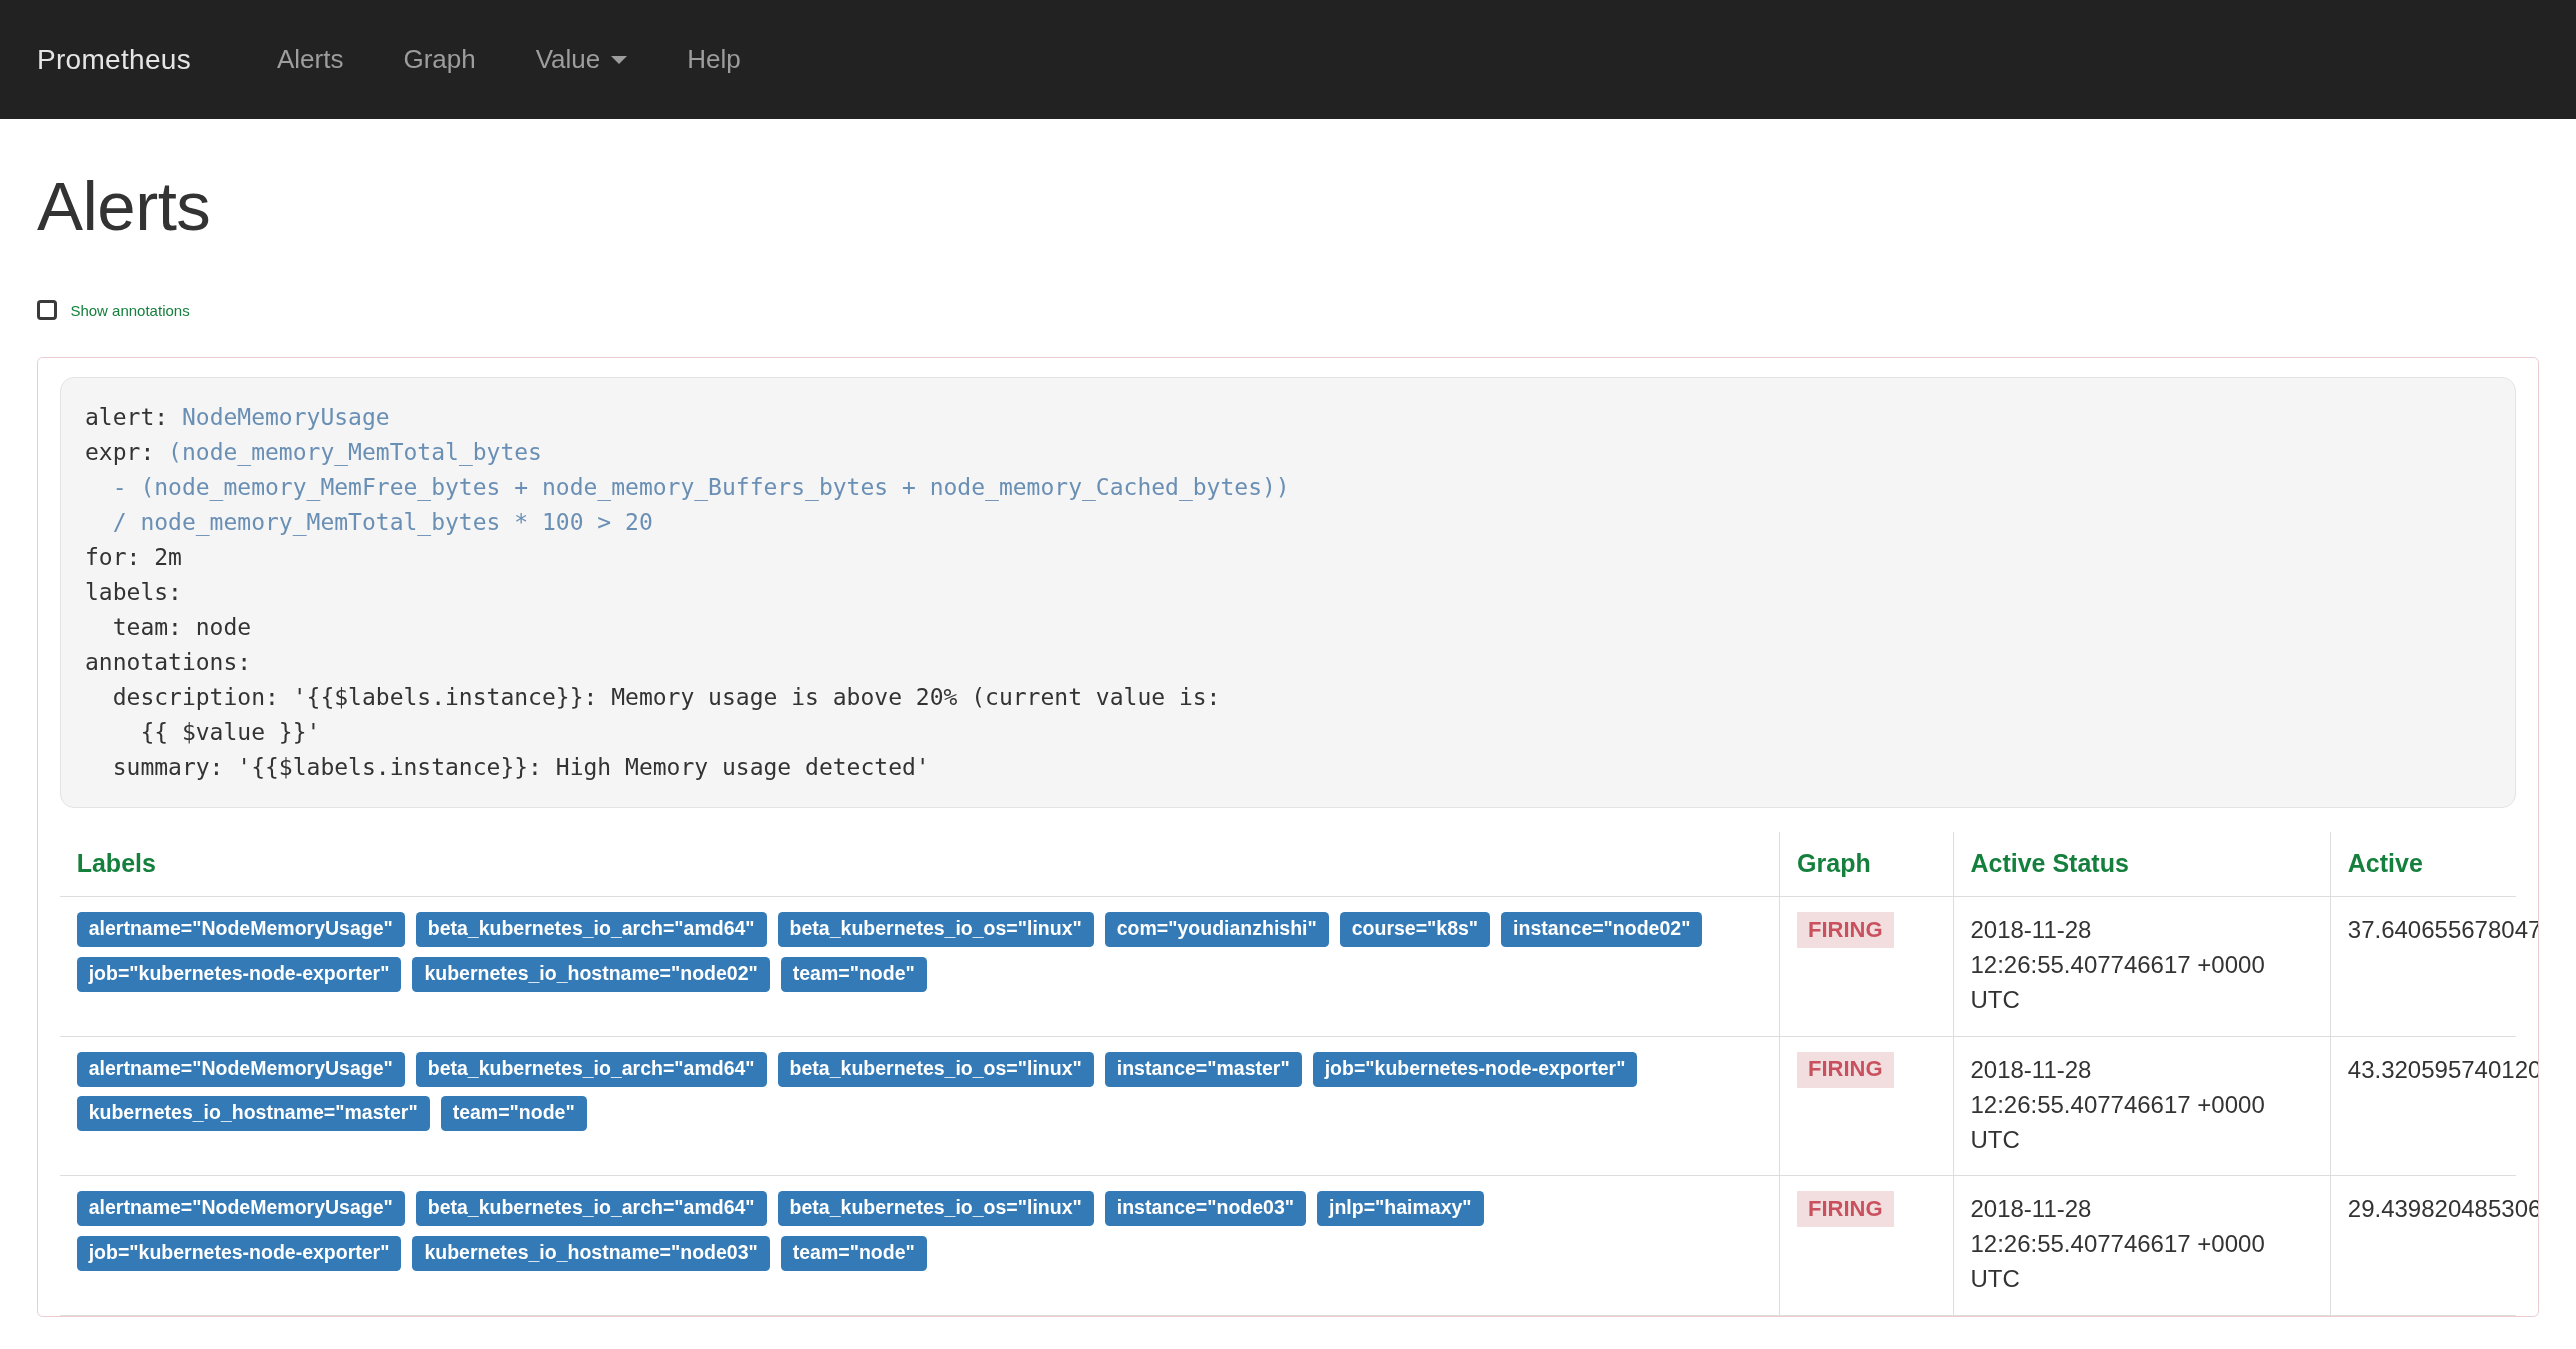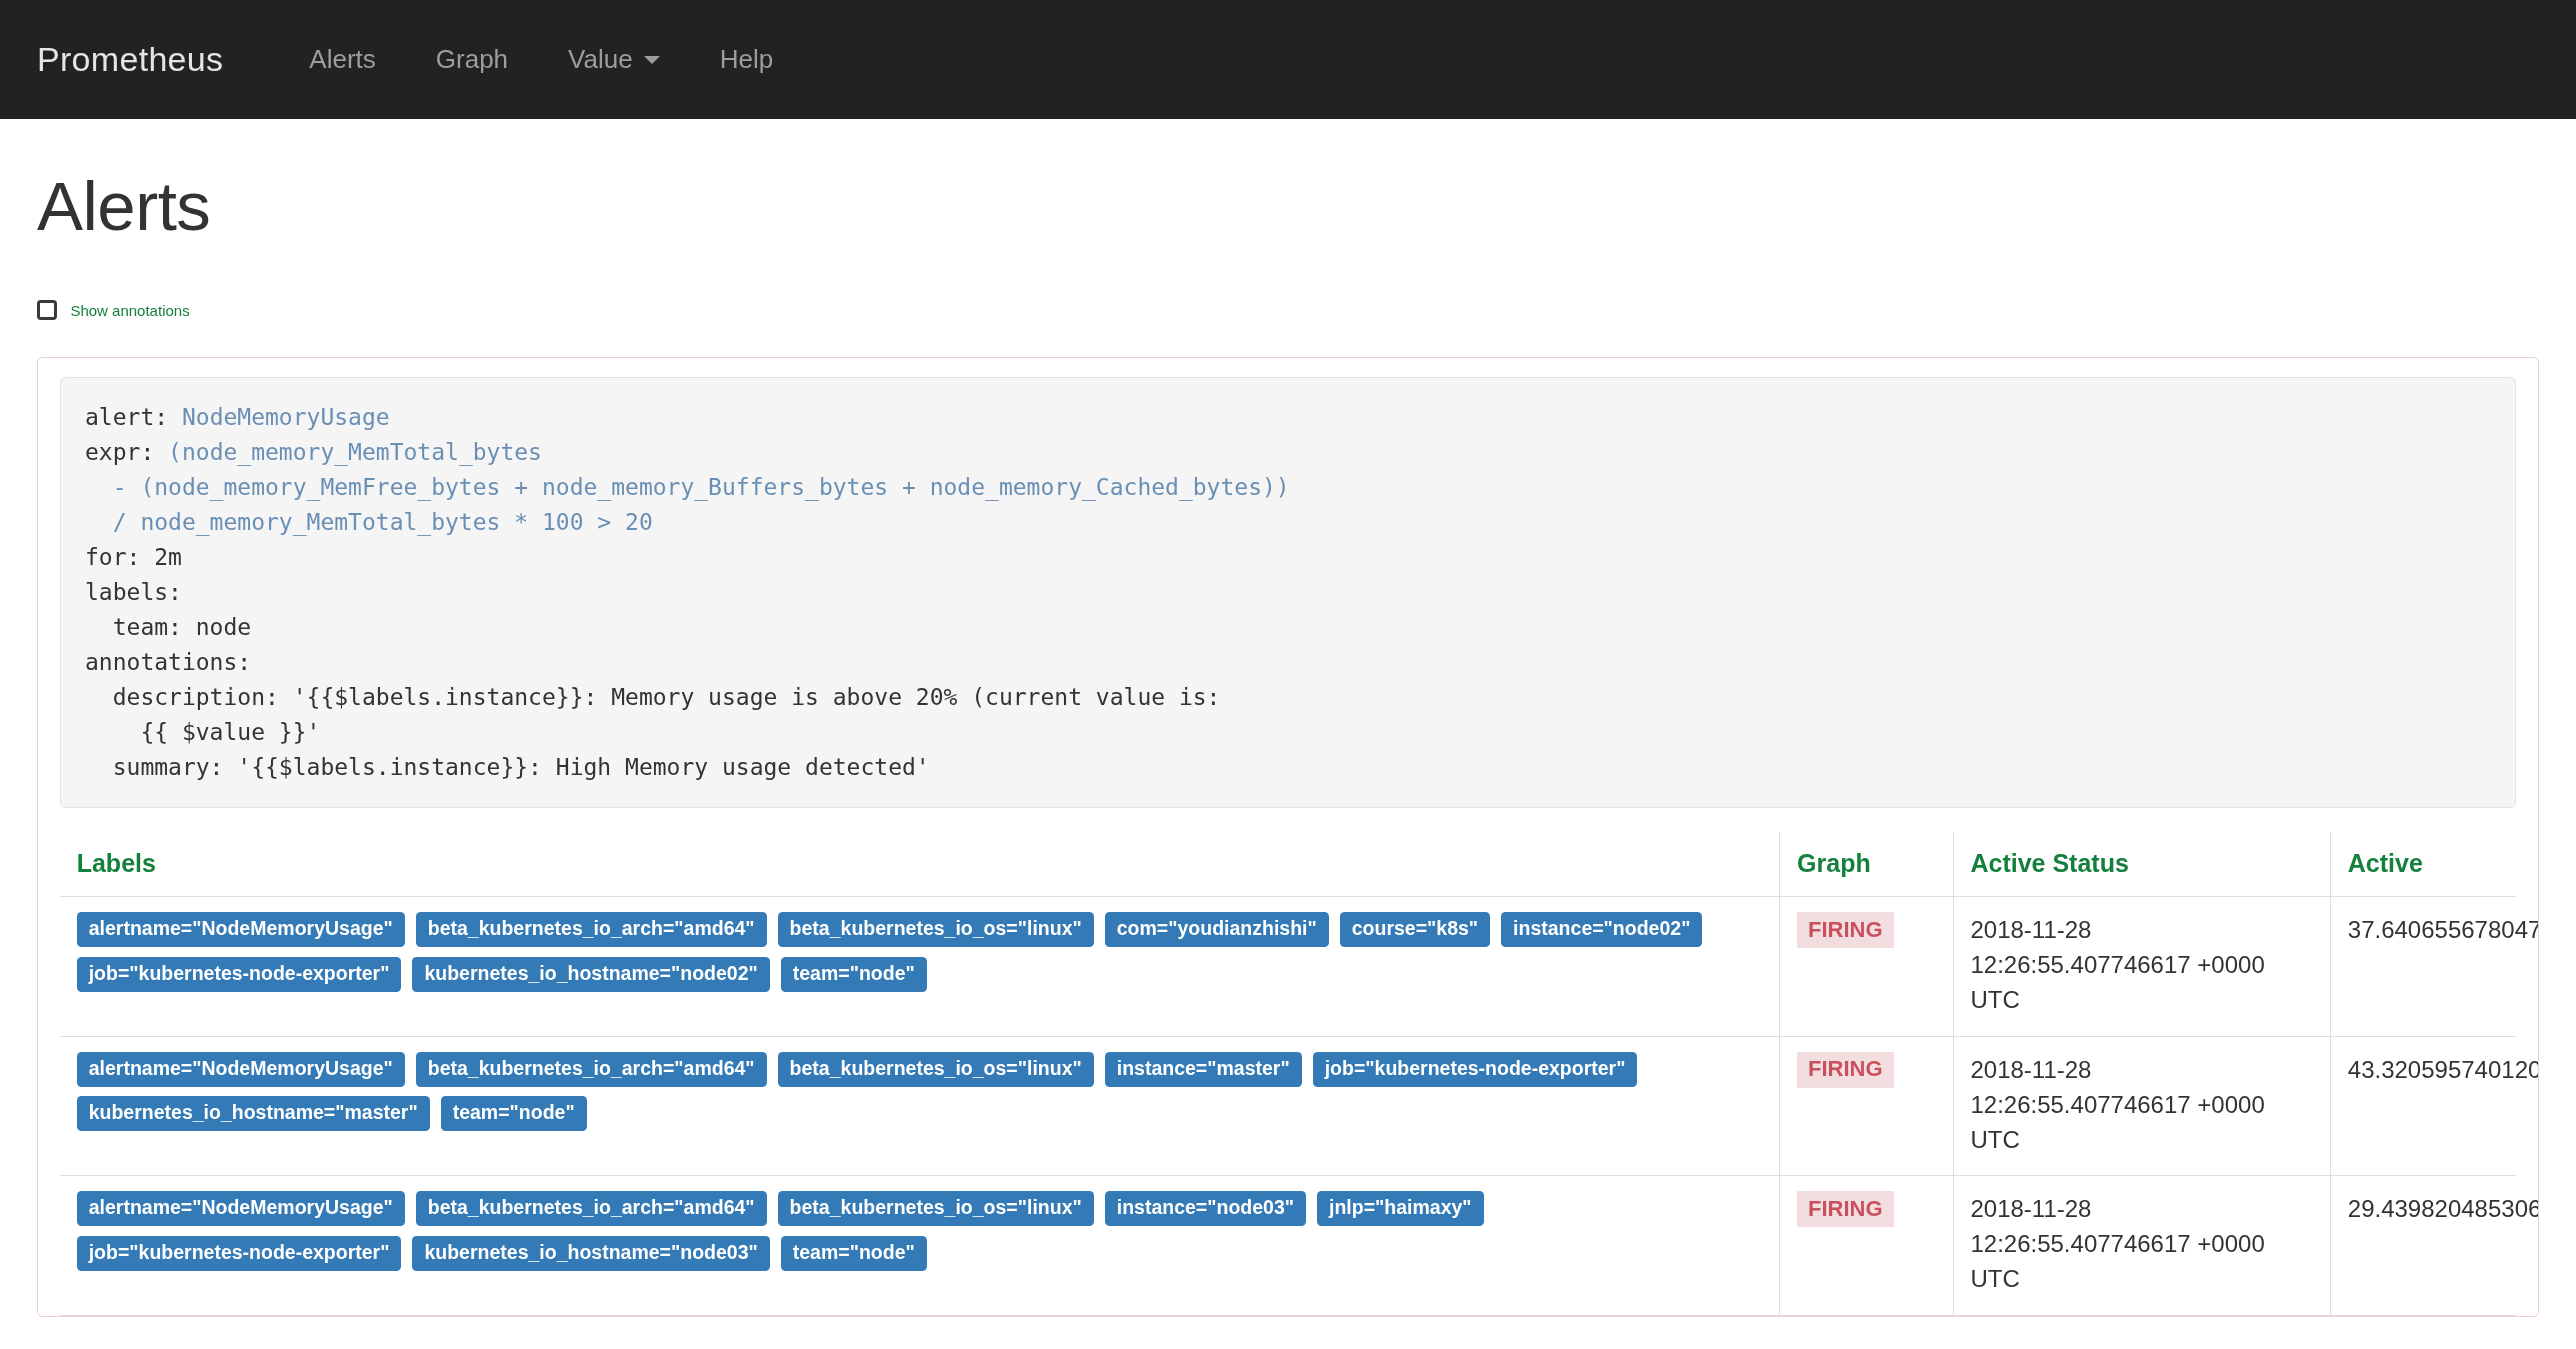--- a/index.html
+++ b/index.html
@@ -20,21 +20,21 @@
   .navbar {
     background: #222222;
     height: 119px;
     display: flex;
     align-items: center;
     padding: 0 0 0 37px;
     box-sizing: border-box;
   }
   .brand {
     color: #e5e5e5;
-    font-size: 34px;
+    font-size: 28px;
     letter-spacing: 0.3px;
     margin-right: 56px;
     text-decoration: none;
     white-space: nowrap;
   }
   .nav-links {
     display: flex;
     align-items: center;
     gap: 0px;
   }
@@ -115,21 +115,21 @@
     font-weight: normal;
   }
   .panel-body {
     padding: 18.5px 22px 0 22px;
   }
 
   
   pre.rule-code {
     background: #f5f5f5;
     border: 0.9px solid #e3e3e3;
-    border-radius: 5px;
+    border-radius: 14px;
     padding: 22px 24px;
     margin: 0;
     font-family: "DejaVu Sans Mono", monospace;
     font-size: 23px;
     line-height: 35px;
     color: #333333;
     white-space: pre;
     overflow: hidden;
   }
   pre.rule-code .val { color: #6a8fb5; }

